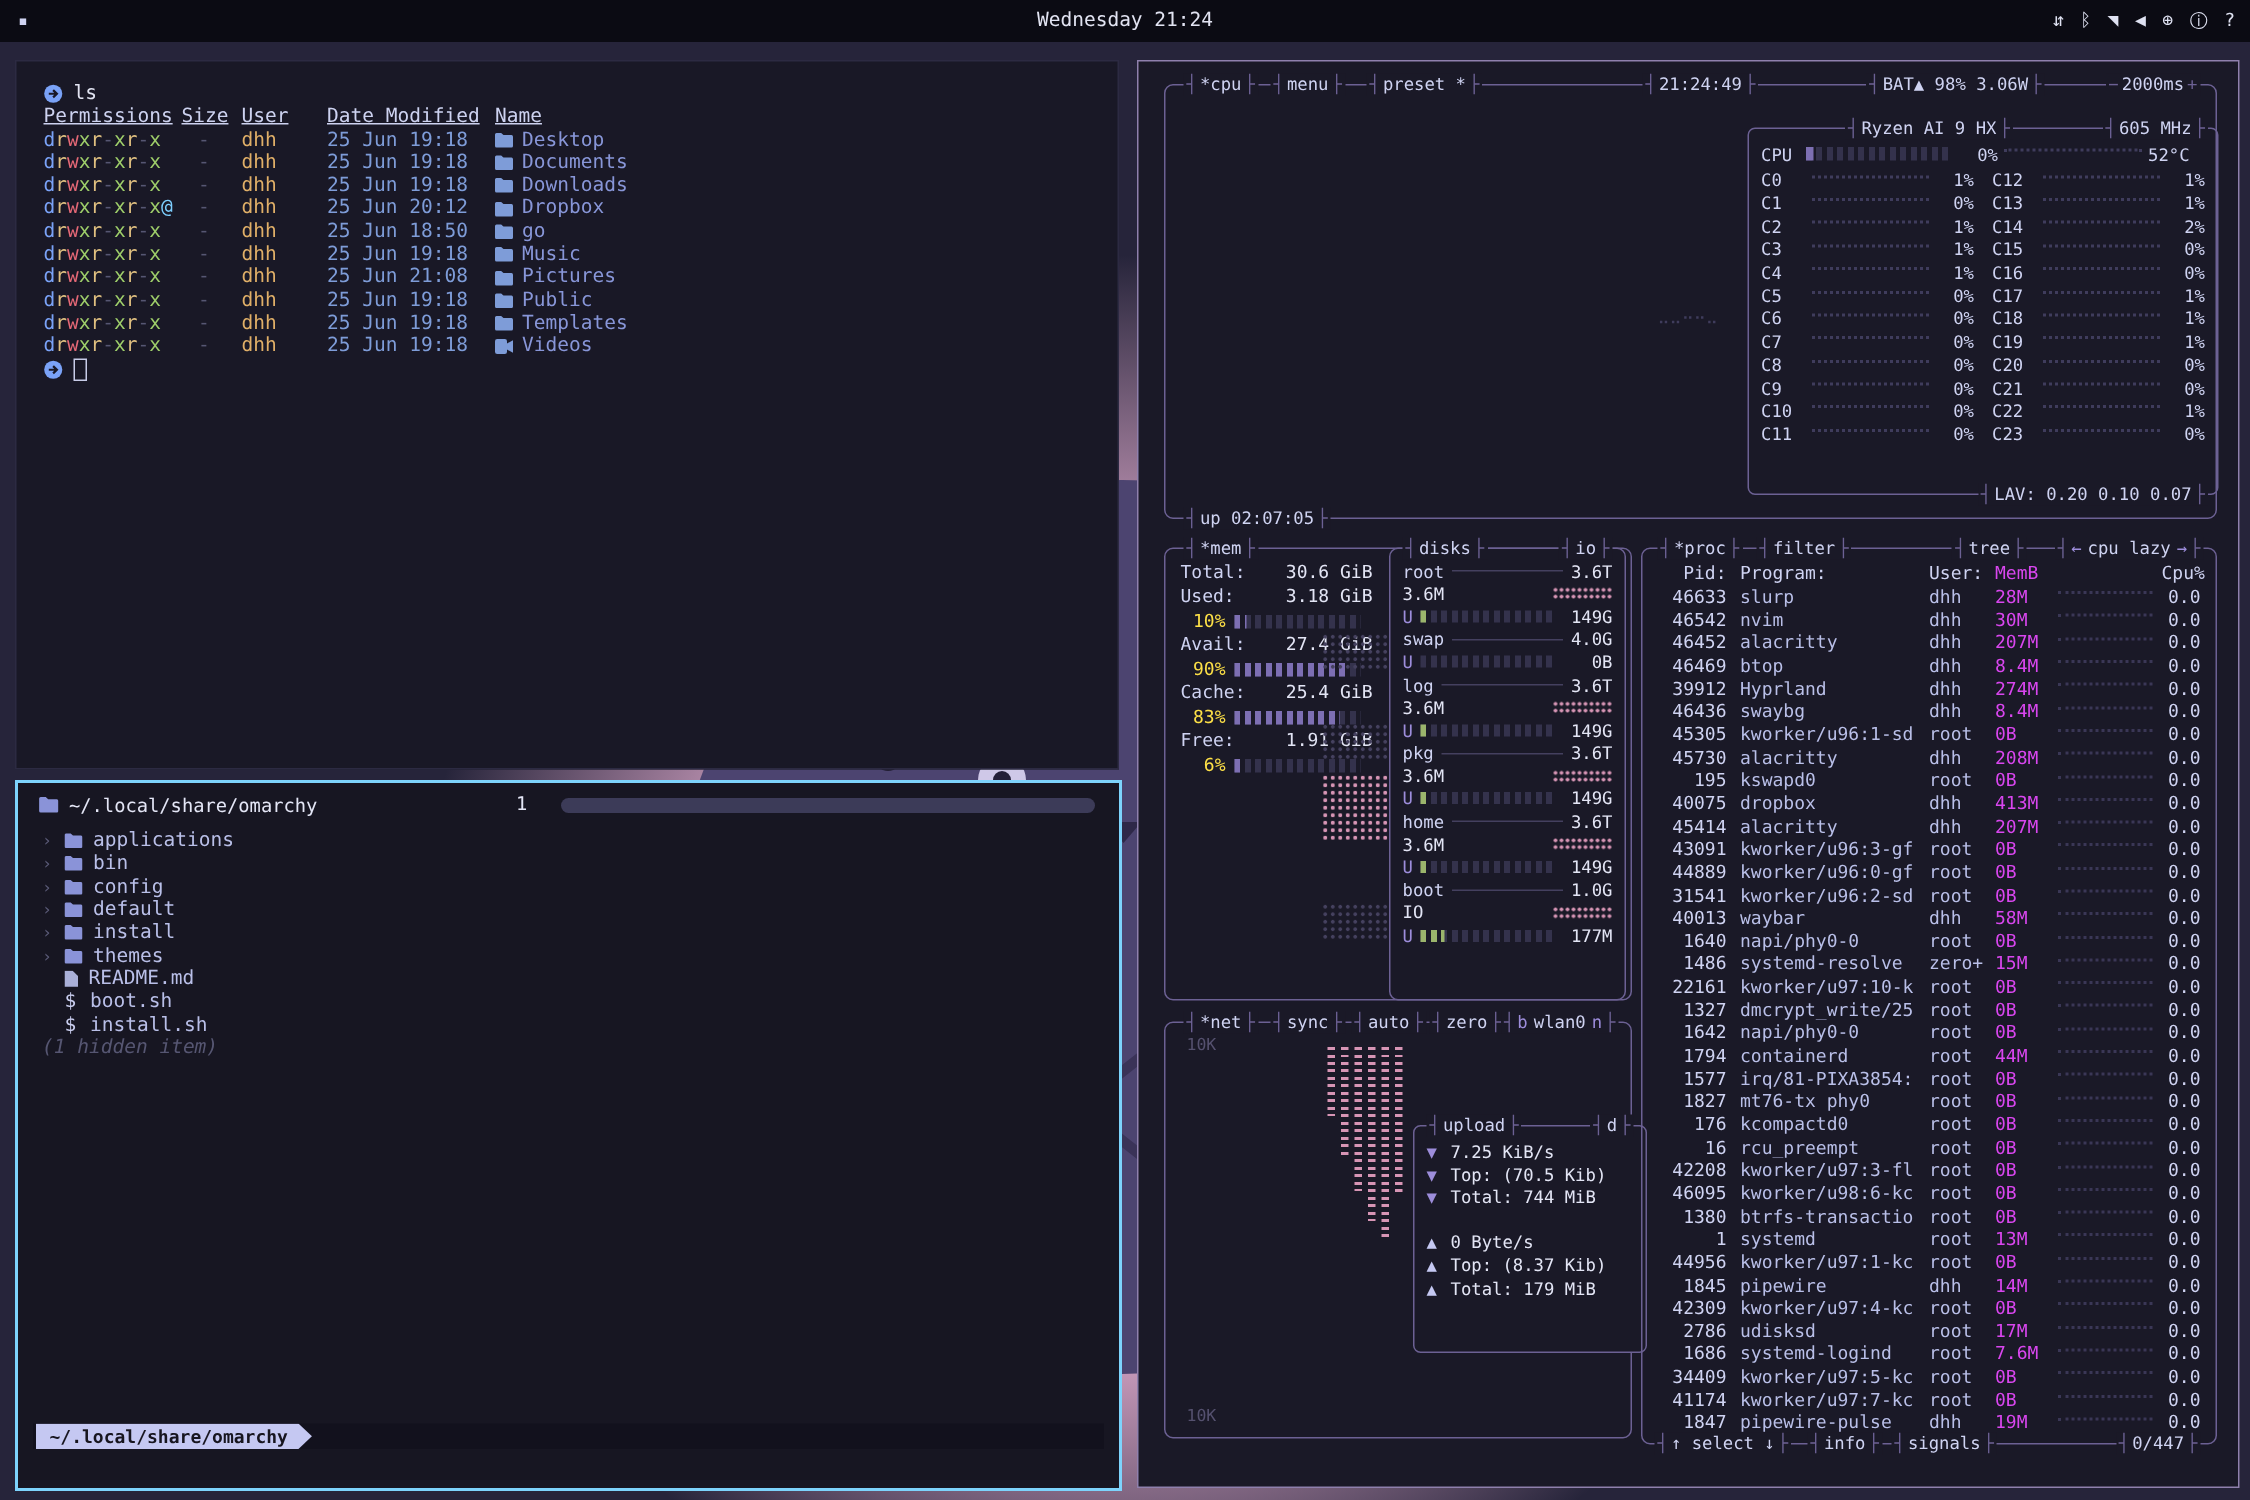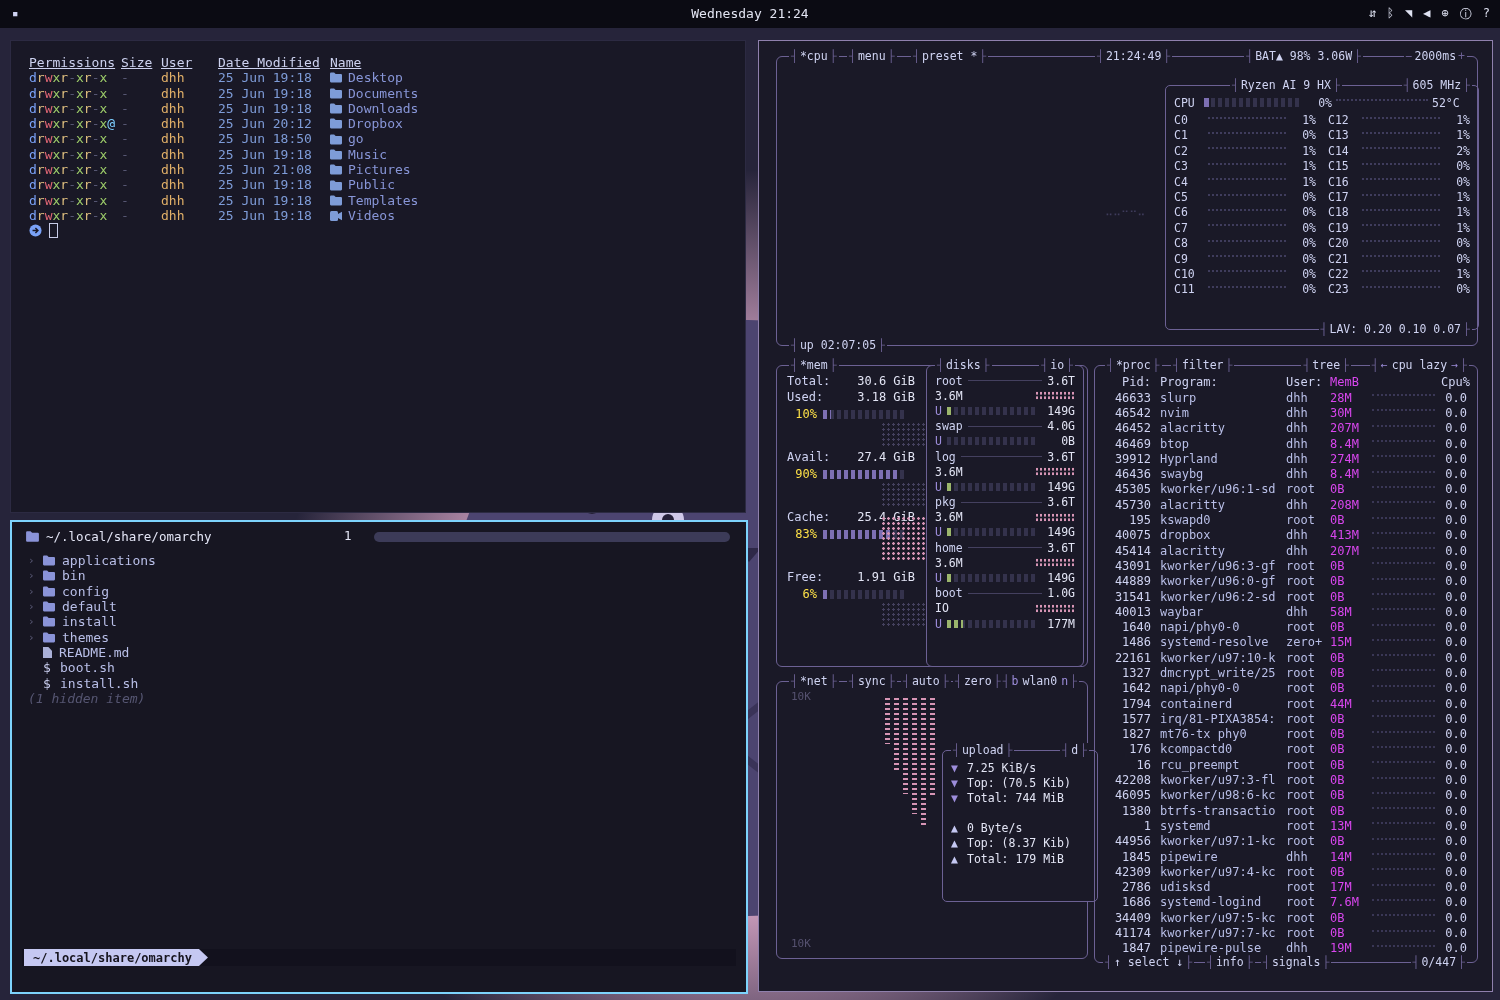--- a/index.html
+++ b/index.html
@@ -20,21 +20,21 @@
 
   
   .term{padding:14px 18px;font-size:13px;line-height:15.3px;color:#c8cce8}
   .term-line{display:flex;align-items:center;gap:7px;height:15.3px}
   .cmd{color:#e2e4f2}
   .cursor{display:inline-block;width:7px;height:13px;border:1px solid #c8cce8}
   .ls-row{display:flex;align-items:center;height:15.3px}
   .ls-head{color:#cdd2f0}
   .ls-head span{text-decoration:underline}
   .c-perms{width:92px}
-  .c-size{width:30px;text-align:left}
+  .c-size{width:30px;text-align:center}
   .c-user{width:34px;margin-left:10px}
   .c-date{width:104px;margin-left:23px}
   .c-name{margin-left:8px;display:flex;align-items:center;gap:6px}
   .v-size{color:#565672}.v-user{color:#e0af68}.v-date{color:#7e9cd8}.v-name{color:#8896d8}
   .pc-d{color:#7aa2f7}.pc-r{color:#e0c080}.pc-w{color:#e46876}.pc-x{color:#9ece6a}.pc-n{color:#565672}.pc-a{color:#7dcfff}
   .name-ic{display:inline-flex;color:#7e9cd8}
 
   
   .yz-tab{position:absolute;left:14px;top:7px;display:flex;gap:7px;align-items:center;color:#e4e6f6;font-size:12.5px}
   .yz-count{position:absolute;left:332px;top:6px;color:#e4e6f6;font-size:12.5px}
@@ -68,21 +68,21 @@
   .ctemp{width:38px;text-align:left}
   .ccols{display:flex;margin-top:2px}
   .ccol{flex:1}
   .ccol:last-child{margin-left:12px}
   .deco-braille{position:absolute;left:328px;top:146px;color:#3f3c5c;font-size:11px}
 
   #p-mem{left:17px;top:324px;width:310px;height:300px}
   .mem-flow{padding:8px 10px;width:150px}
   .mline{display:flex;justify-content:space-between;height:16px;font-size:12px;width:128px}
   .mval{color:#e3e5f5}
-  .mstat + .mstat{margin-top:28px}
+  .mstat + .mstat{}
   .mm{display:flex;align-items:center;gap:6px;height:16px}
   .mpct{width:30px;text-align:right;font-size:12px;color:#fde047}
   .mmeter{width:84px;height:9px;background:repeating-linear-gradient(90deg,#34324c 0 4px,transparent 4px 7px);position:relative}
   .mmeter i{position:absolute;left:0;top:0;bottom:0;background:repeating-linear-gradient(90deg,#7d6fb3 0 4px,transparent 4px 7px)}
   .mspark{position:absolute;left:104px;width:44px;height:26px;background-image:radial-gradient(#45415f 1px,transparent 1.4px);background-size:5px 5px}
   .mspark.pink{background-image:radial-gradient(#d795b5 1.2px,transparent 1.5px)}
 
   #p-disks{left:167px;top:324px;width:156px;height:300px;background:#1a1927}
   .disk-flow{padding:7px 8px}
   .dline{display:flex;align-items:center;font-size:11.5px;height:15.2px;color:#cfd3f2}
@@ -191,20 +191,29 @@
         <span class="tb-ic">◥</span>
         <span class="tb-ic">◀</span>
         <span class="tb-ic">⊕</span>
         <span class="tb-ic">ⓘ</span>
         <span class="tb-ic">?</span>
       </div>
   </header>
 
   <section class="window" id="win-ls">
     <div class="term">
+      <div class="term-line">
+        <span class="name-ic">
+          <svg width="13" height="13" viewBox="0 0 14 14">
+              <circle cx="7" cy="7" r="6.5" fill="#7aa2f7"></circle>
+              <path d="M3.8 7h5.4M6.9 4.4L9.6 7 6.9 9.6" stroke="#191826" stroke-width="1.6" fill="none"></path>
+            </svg>
+        </span>
+        <span class="cmd">ls</span>
+      </div>
       <div class="ls-row ls-head" id="ls-head">
           <span class="c-perms">Permissions</span>
           <span class="c-size">Size</span>
           <span class="c-user">User</span>
           <span class="c-date">Date Modified</span>
           <span class="c-name">Name</span>
         </div>
       <div id="ls-rows">
           <div class="ls-row">
             <span class="c-perms"><span class="pc-d">d</span><span class="pc-r">r</span><span class="pc-w">w</span><span class="pc-x">x</span><span class="pc-r">r</span><span class="pc-n">-</span><span class="pc-x">x</span><span class="pc-r">r</span><span class="pc-n">-</span><span class="pc-x">x</span></span>

